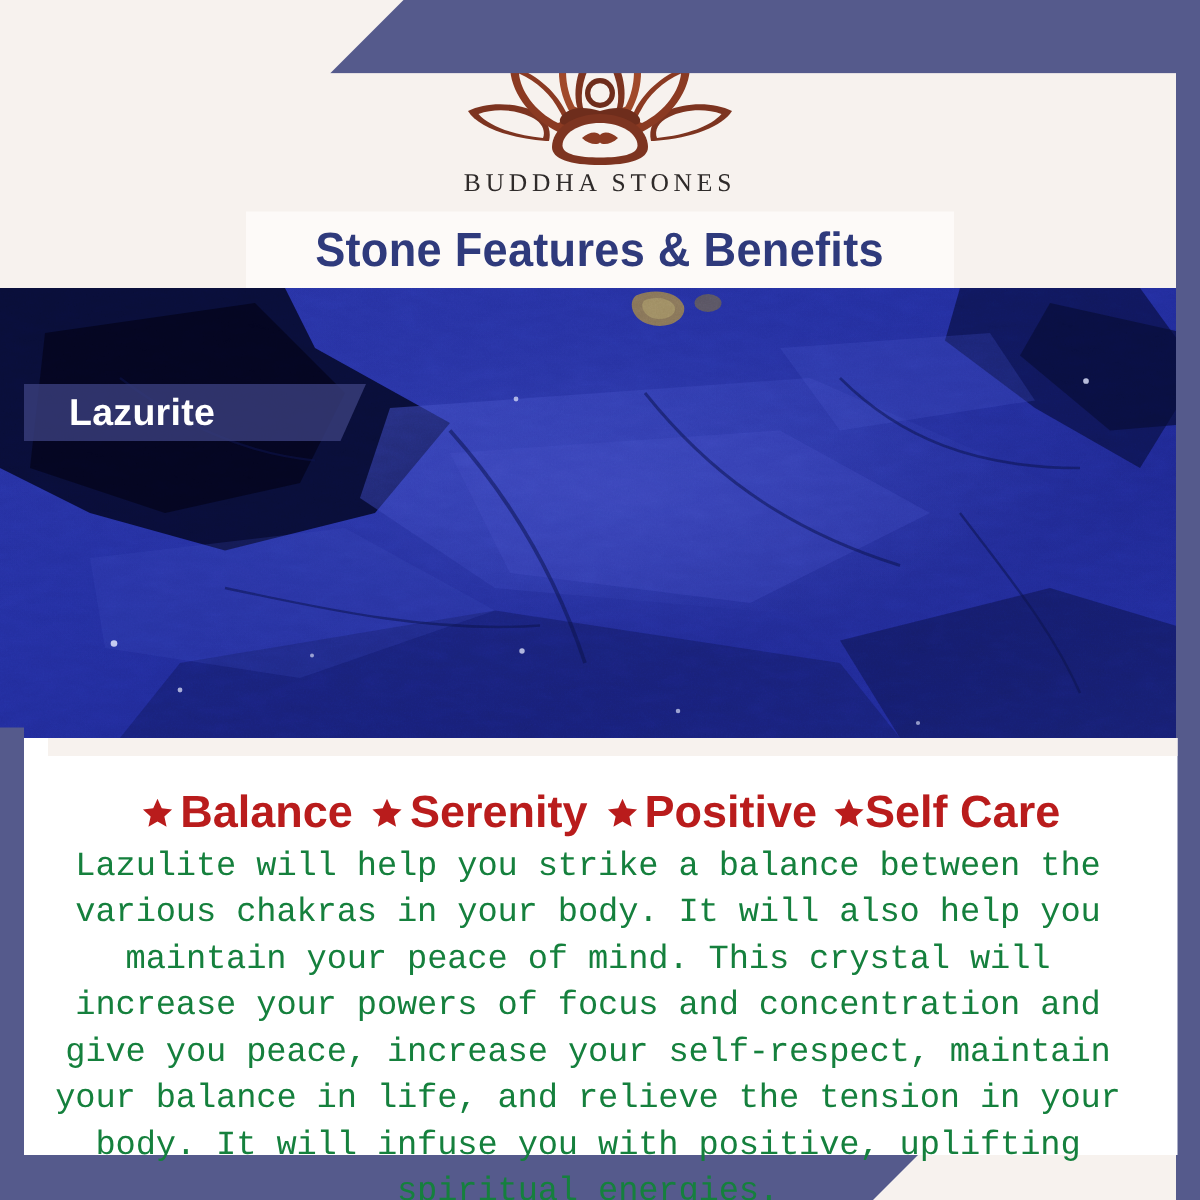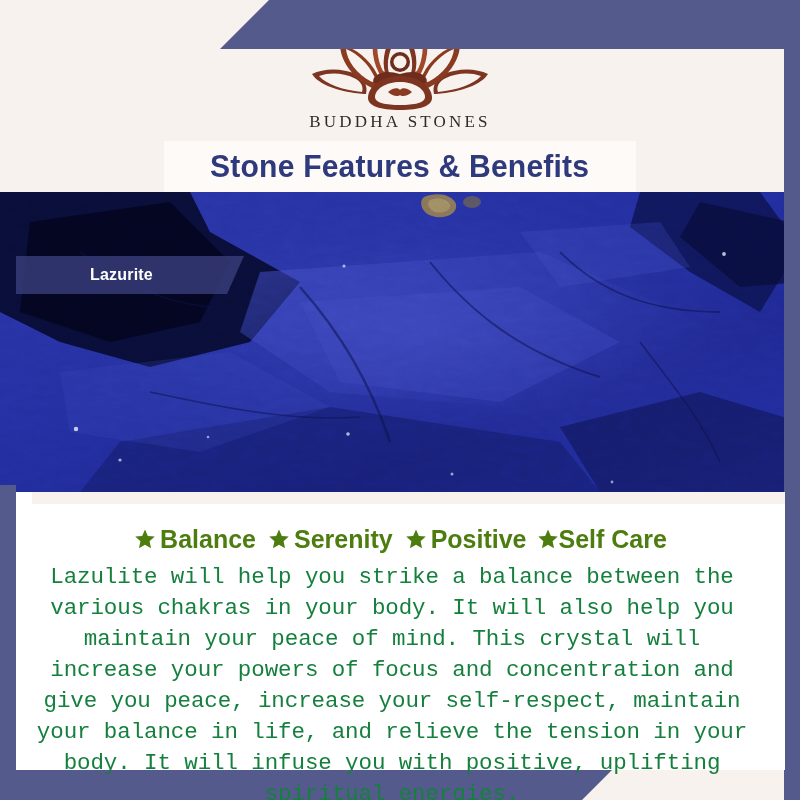--- a/index.html
+++ b/index.html
@@ -150,23 +150,23 @@
     top: 256px;
     width: 228px;
     height: 38px;
     background: rgba(58, 62, 125, 0.80);
     clip-path: polygon(0 0, 100% 0, calc(100% - 17px) 100%, 0 100%);
     display: flex;
     align-items: center;
     z-index: 5;
   }
   .stone-ribbon-label {
-    margin-left: 74px;
+    margin-left: 30px;
     font-family: "Liberation Sans", sans-serif;
-    font-size: 16px;
+    font-size: 25px;
     font-weight: bold;
     color: #ffffff;
     letter-spacing: 0.2px;
   }
 
   
   .content-card {
     position: absolute;
     top: 492px;
     left: 16px;
@@ -185,23 +185,23 @@
     background: #f7f2ee;
   }
 
   .keywords {
     position: absolute;
     top: 33px;
     left: 0;
     width: 769px;
     text-align: center;
     white-space: nowrap;
-    color: #4d7c0f;
+    color: #b91c1c;
     font-family: "Liberation Sans Narrow", "Liberation Sans", sans-serif;
-    font-size: 25px;
+    font-size: 30px;
     font-weight: bold;
     letter-spacing: 0px;
   }
   .kw {
     display: inline-block;
   }
   .star-icon {
     display: inline-block;
     vertical-align: -2px;
     margin-right: 4px;

